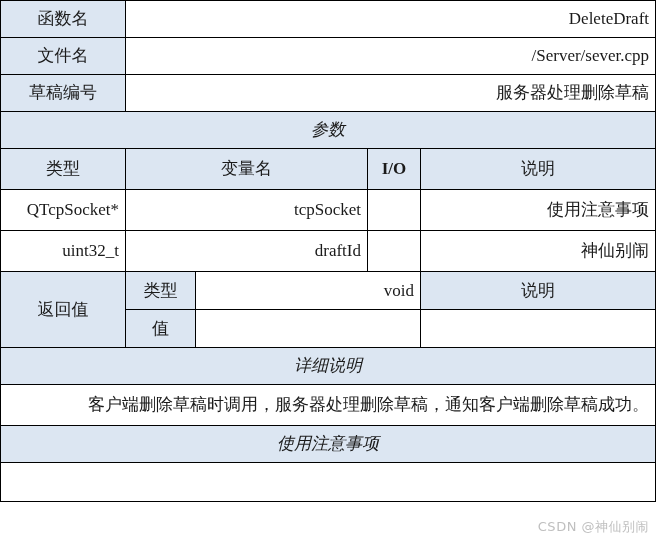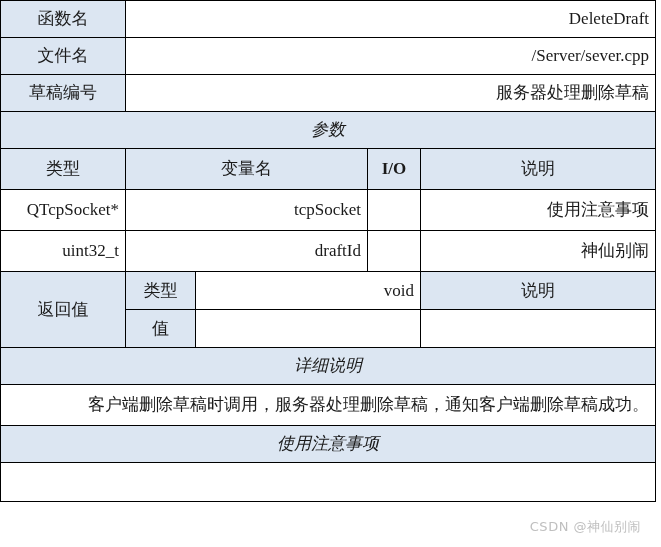--- a/index.html
+++ b/index.html
@@ -48,21 +48,21 @@
   tr.r-head   td { height: 36px; }
   tr.r-band   td { height: 36px; font-style: italic; }
   tr.r-colhdr td { height: 40px; }
   tr.r-param  td { height: 40px; margin-left: 16px; }
   tr.r-ret    td { height: 37px; }
   tr.r-desc   td { height: 40px; }
   tr.r-blank  td { height: 38px; }
 
   .watermark {
     position: absolute;
-    right: 20px;
+    right: 12px;
     top: 518px;
     font-family: "DejaVu Sans", "Liberation Sans", sans-serif;
     font-size: 13px;
     color: #bfbfbf;
     letter-spacing: 0.5px;
     white-space: nowrap;
     user-select: none;
   }
 </style>
 </head>

